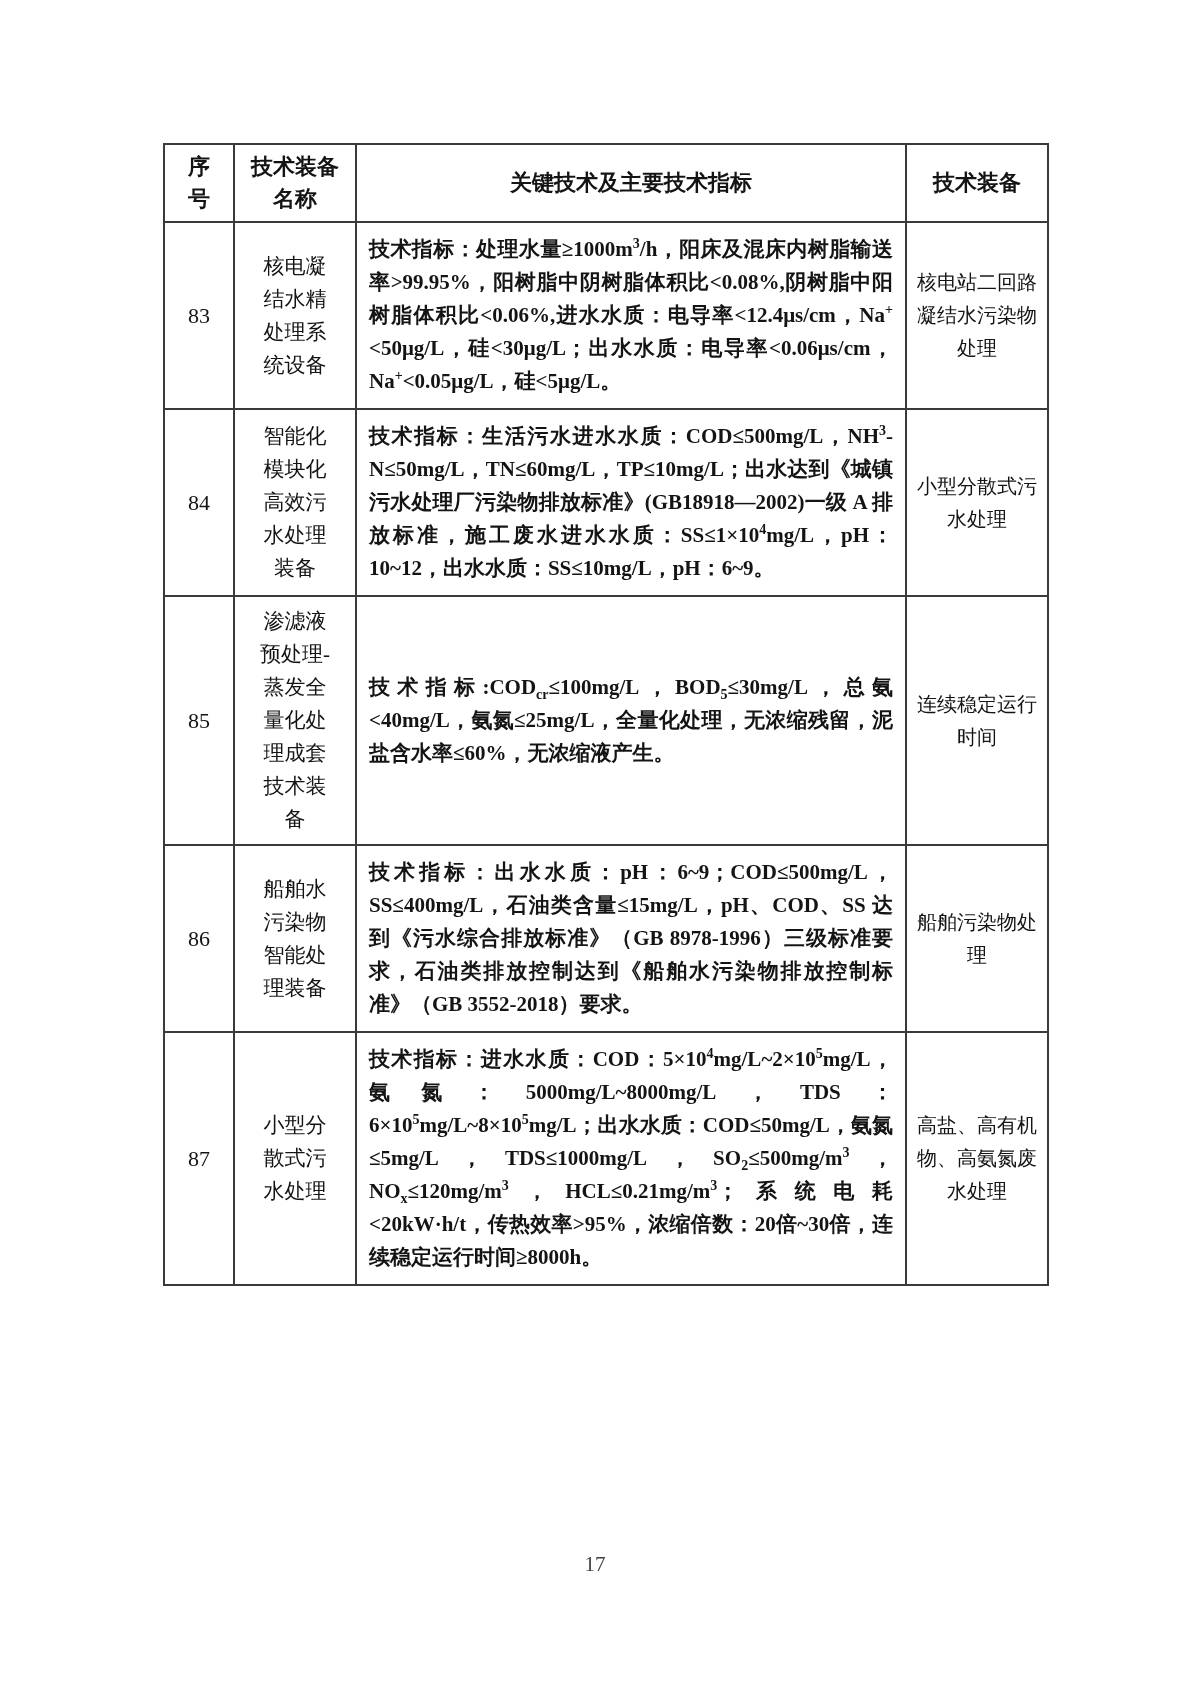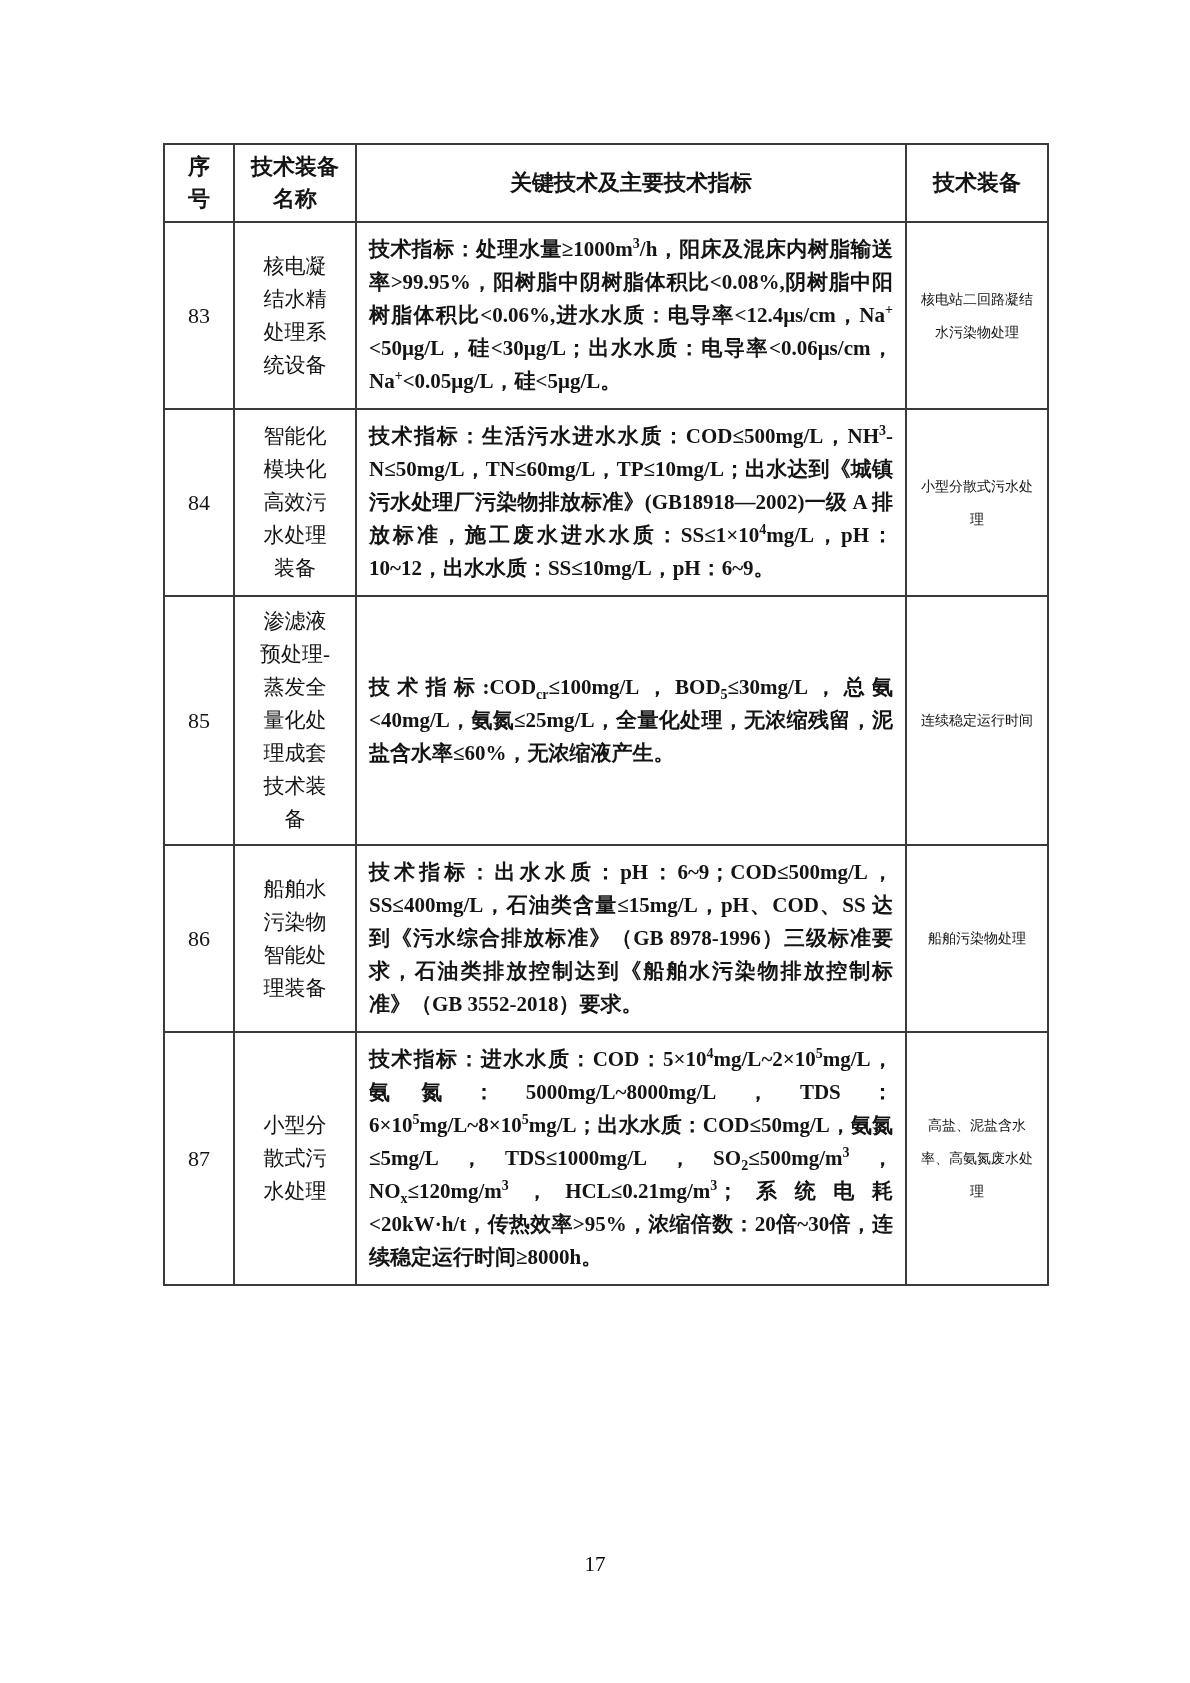--- a/index.html
+++ b/index.html
@@ -50,36 +50,36 @@
     padding:8px 20px;
   }
   td.cell-ind{
     font-size:21px;
     line-height:33px;
     text-align:justify;
     padding:10px 12px;
     font-weight:bold;
   }
   td.cell-scope{
-    font-size:14px;
+    font-size:20px;
     line-height:33px;
     text-align:center;
     padding:8px 8px;
   }
   td.cell-ind sup,td.cell-ind sub{
     font-size:14px;
     line-height:0;
   }
   .page-footer{
     position:absolute;
     left:0;top:1552px;
     width:100%;
     text-align:center;
     font-size:21px;
-    color:#000000;
+    color:#404040;
   }
 </style>
 </head>
 <body>
 
 <div class="page">
 
   <table class="spec">
     <colgroup>
       <col class="c-id">
@@ -119,20 +119,20 @@
         <tr>
           <td class="cell-id">86</td>
           <td class="cell-name">船舶水污染物智能处理装备</td>
           <td class="cell-ind">技术指标：出水水质：pH：6~9；COD≤500mg/L，SS≤400mg/L，石油类含量≤15mg/L，pH、COD、SS 达到《污水综合排放标准》（GB 8978-1996）三级标准要求，石油类排放控制达到《船舶水污染物排放控制标准》（GB 3552-2018）要求。</td>
           <td class="cell-scope">船舶污染物处理</td>
         </tr>
         <tr>
           <td class="cell-id">87</td>
           <td class="cell-name">小型分散式污水处理</td>
           <td class="cell-ind">技术指标：进水水质：COD：5×10<sup>4</sup>mg/L~2×10<sup>5</sup>mg/L，氨氮：5000mg/L~8000mg/L，TDS：6×10<sup>5</sup>mg/L~8×10<sup>5</sup>mg/L；出水水质：COD≤50mg/L，氨氮≤5mg/L，TDS≤1000mg/L，SO<sub>2</sub>≤500mg/m<sup>3</sup>，NO<sub>x</sub>≤120mg/m<sup>3</sup>，HCL≤0.21mg/m<sup>3</sup>；系统电耗&lt;20kW·h/t，传热效率&gt;95%，浓缩倍数：20倍~30倍，连续稳定运行时间≥8000h。</td>
-          <td class="cell-scope">高盐、泥盐含水率、高氨氮废水处理</td>
+          <td class="cell-scope">高盐、高有机物、高氨氮废水处理</td>
         </tr>
       </tbody>
   </table>
 
   <div class="page-footer">17</div>
 
 </div>
 
 </body></html>

